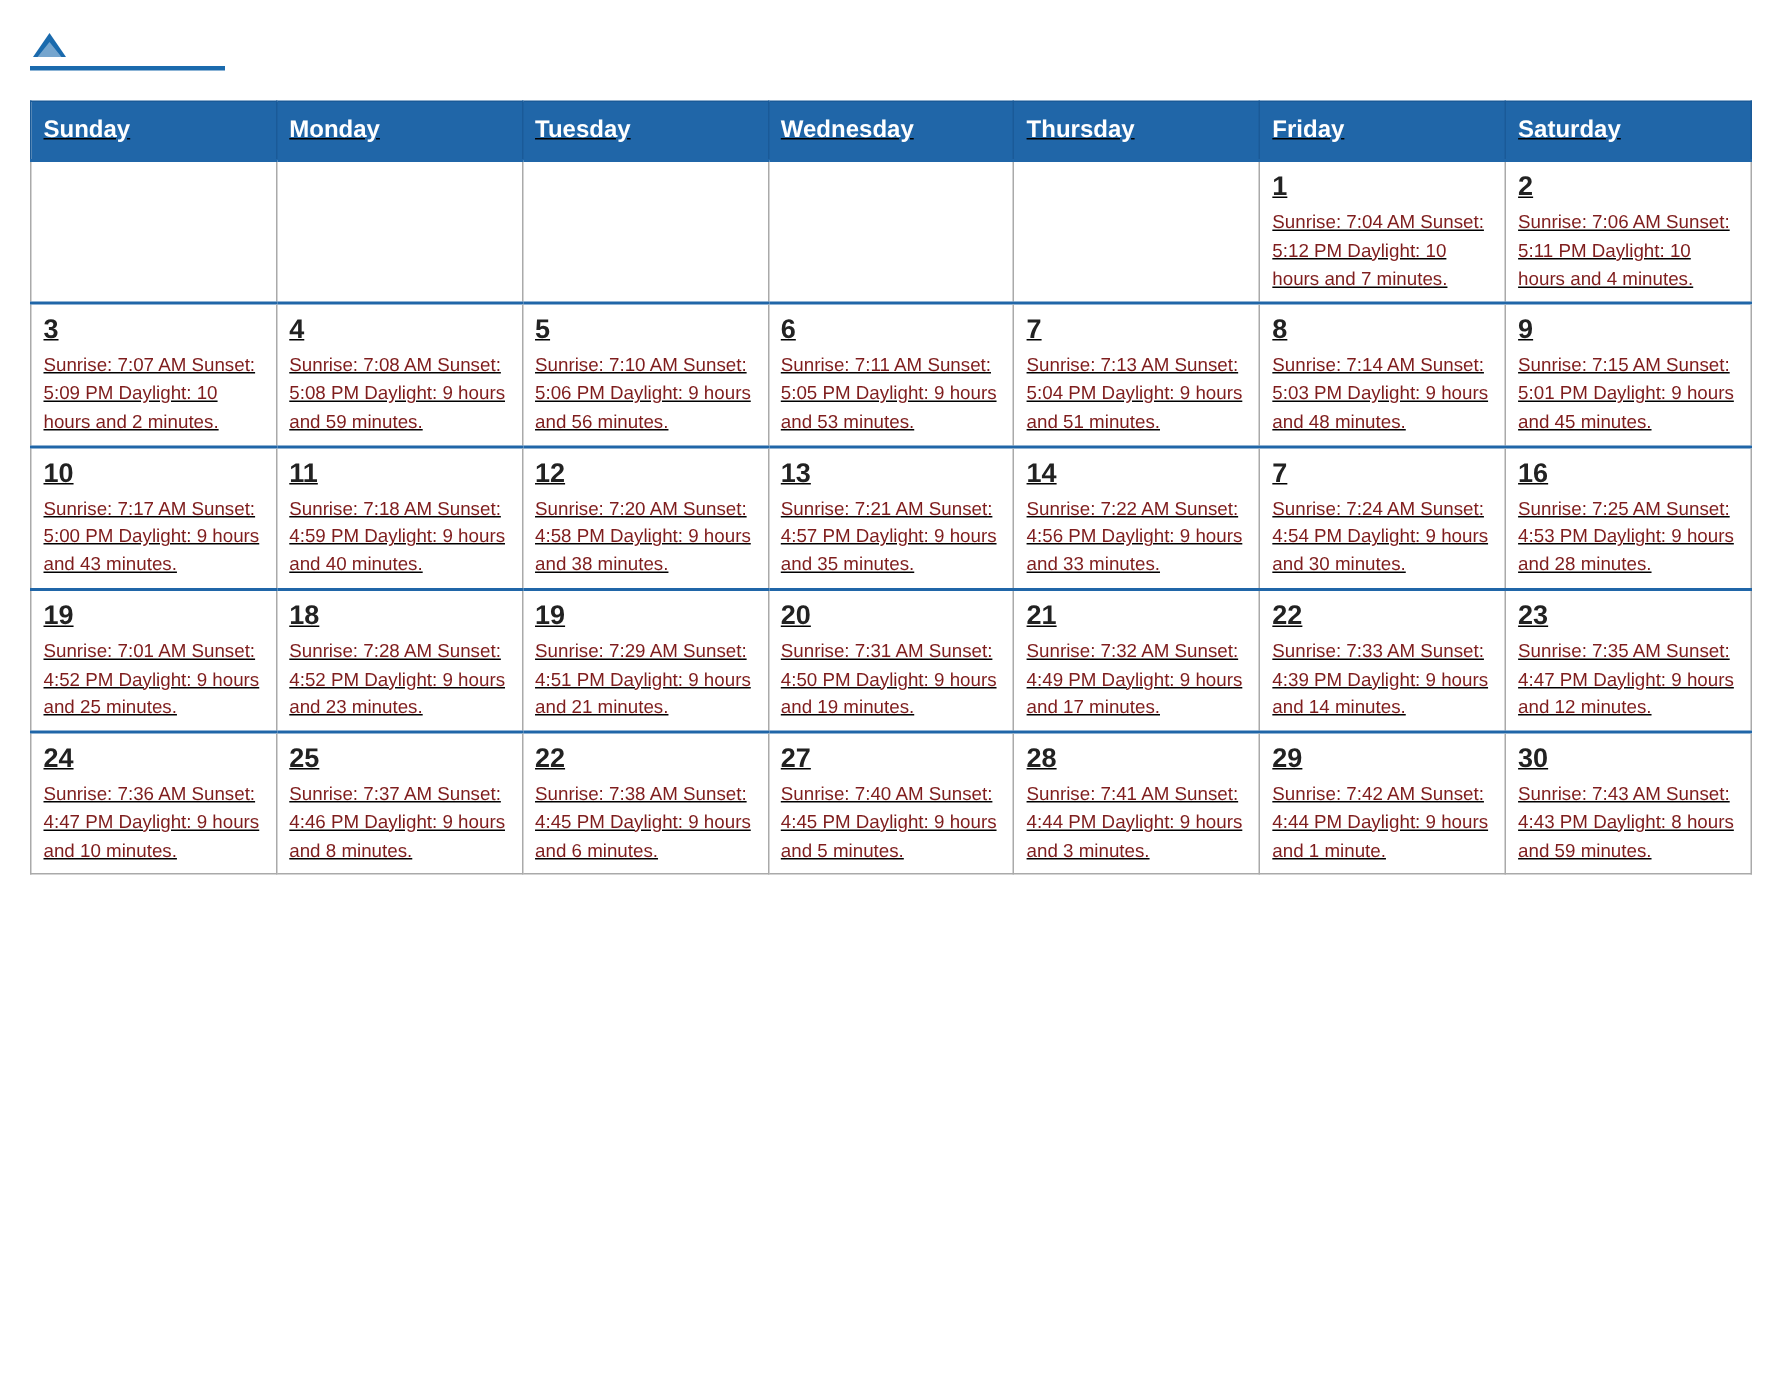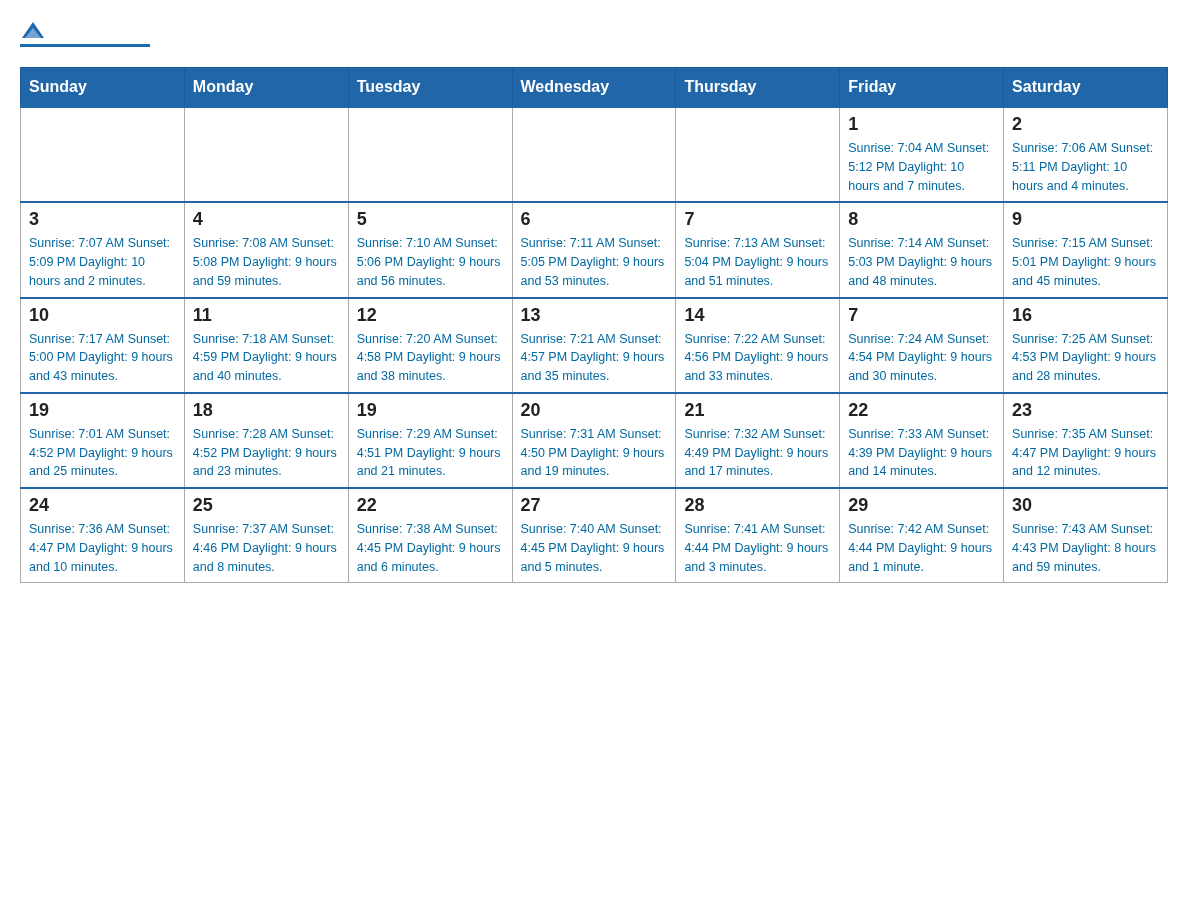--- a/index.html
+++ b/index.html
@@ -31,20 +31,21 @@
       line-height: 1.1;
     }
     .location {
       font-size: 22px;
       color: #333;
       margin-top: 4px;
     }
     .calendar {
       width: 100%;
       border-collapse: collapse;
+      text-decoration: underline;
     }
     .calendar th {
       background: #2066a8;
       color: #fff;
       font-size: 16px;
       font-weight: bold;
       padding: 10px 8px;
       text-align: left;
       border: 1px solid #1a5a98;
     }
@@ -66,21 +67,21 @@
     }
     .day-number {
       font-size: 18px;
       font-weight: bold;
       color: #222;
       display: block;
       margin-bottom: 4px;
     }
     .sun-info {
       font-size: 12.5px;
-      color: #0369a1;
+      color: #7f1d1d;
       line-height: 1.5;
     }
     .empty-cell {
       background: #f9f9f9;
     }
     
     .logo-wrapper {
       display: flex;
       align-items: center;
     }

